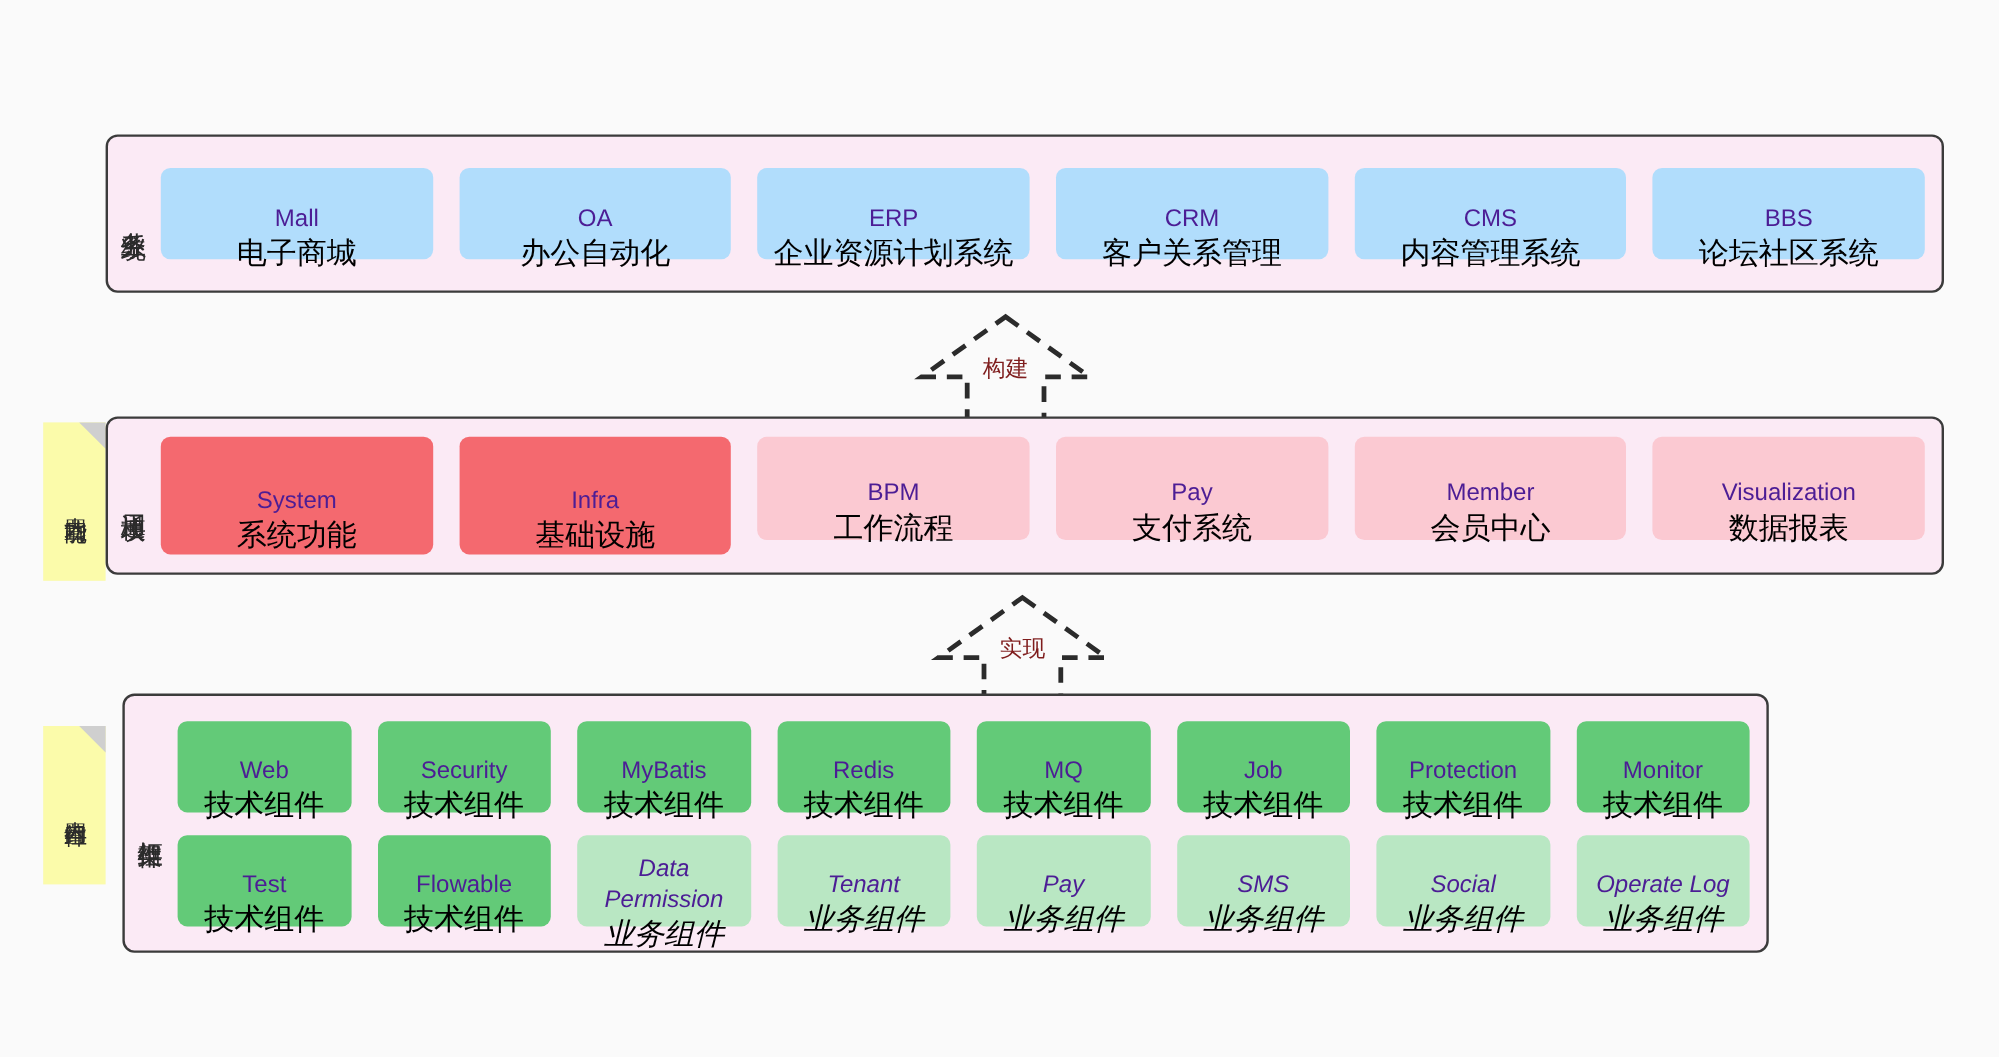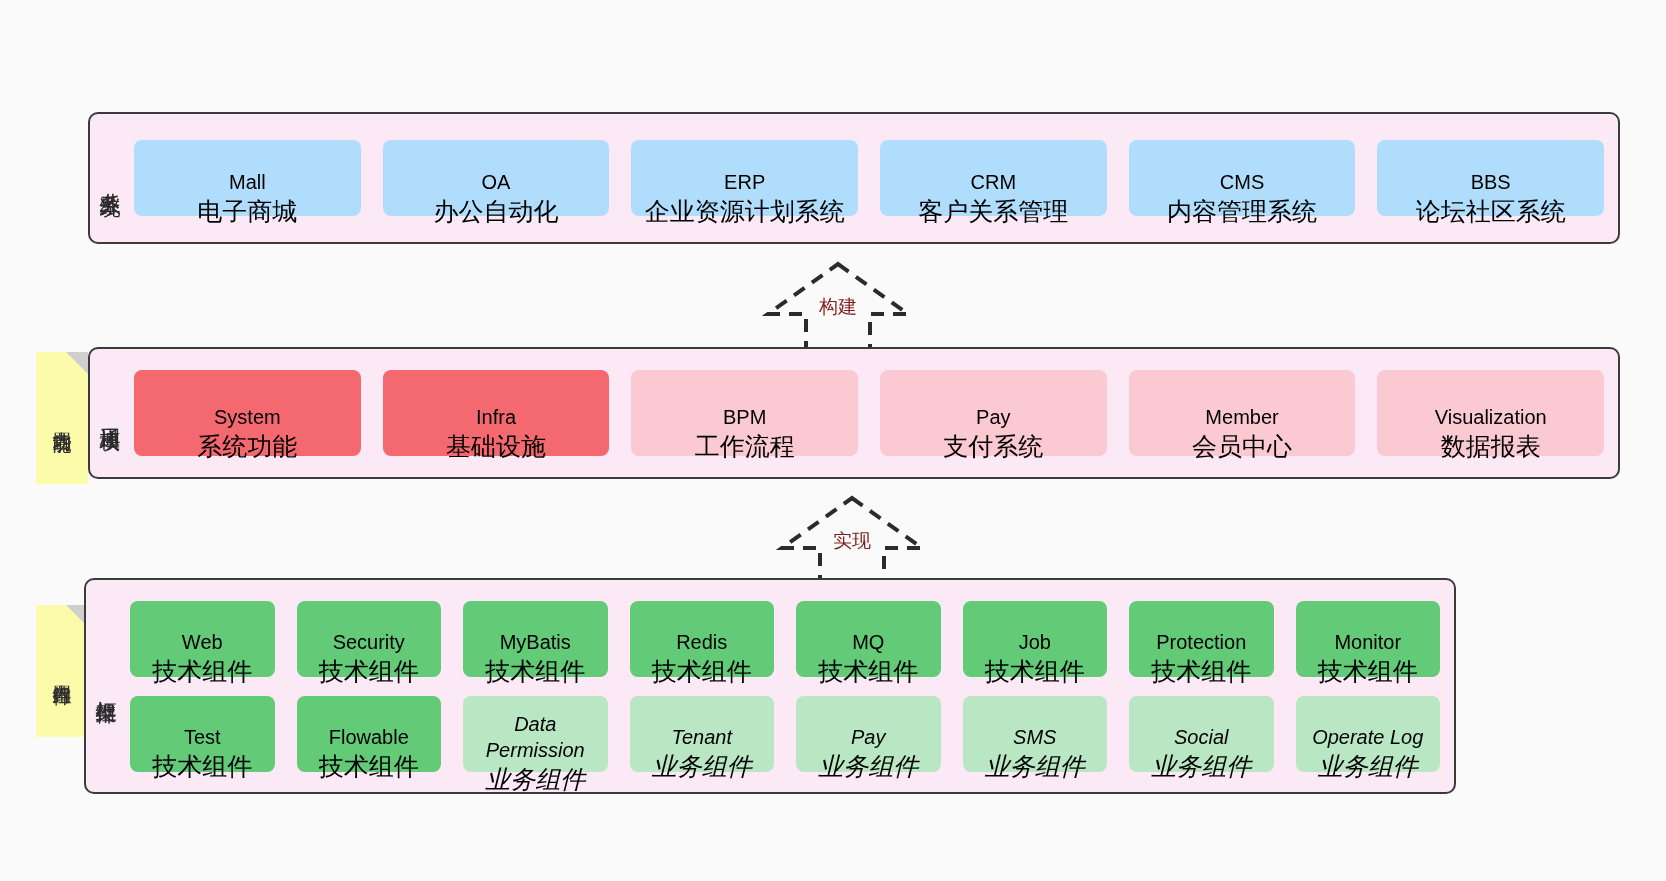--- a/index.html
+++ b/index.html
@@ -68,25 +68,25 @@
     border-radius: 8px;
     display: flex;
     flex-direction: column;
     align-items: center;
     justify-content: center;
     text-align: center;
     box-sizing: border-box;
     line-height: 1.3;
     padding: 4px 6px;
   }
-  .card .t1 { font-size: 20px; color: #000000; margin-top: 40px; }
+  .card .t1 { font-size: 20px; color: #4c1d95; margin-top: 40px; }
   .card .t2 { font-size: 25px; color: #000000; }
 
   .card.blue        { background: #b1ddfc; height: 76px; }
-  .card.red         { background: #f4696f; height: 86px; }
+  .card.red         { background: #f4696f; height: 98px; }
   .card.pink        { background: #fbc9d2; height: 86px; }
   .card.green       { background: #63ca78; height: 76px; }
   .card.lightgreen  { background: #b9e7c3; height: 76px; font-style: italic; }
 
   
   .note {
     position: absolute;
     background: #fbfbaa;
     box-sizing: border-box;
     display: flex;
@@ -236,21 +236,21 @@
       <path d="M 80 6 L 150 56 L 112 56 L 112 92 L 48 92 L 48 56 L 10 56 Z" fill="none" stroke="#2b2b2b" stroke-width="4" stroke-dasharray="13 9" stroke-linejoin="miter"></path>
     </svg>
     <div class="arrow-label">实现</div>
   </div>
 
   <div class="note" style="left:36px; top:605px; width:52px; height:132px;">
     <div class="fold"></div>
     <div class="note-text">内置组件</div>
   </div>
 
-  <div class="band" id="band-framework" style="left:84px; top:578px; width:1372px; height:216px;">
+  <div class="band" id="band-framework" style="left:102px; top:578px; width:1372px; height:216px;">
     <div class="band-label">框架组件</div>
     <div class="band-body">
 
       <div class="row">
         <div class="cell">
           <div class="card green">
             <div class="t1">Web</div>
             <div class="t2">技术组件</div>
           </div>
         </div>

